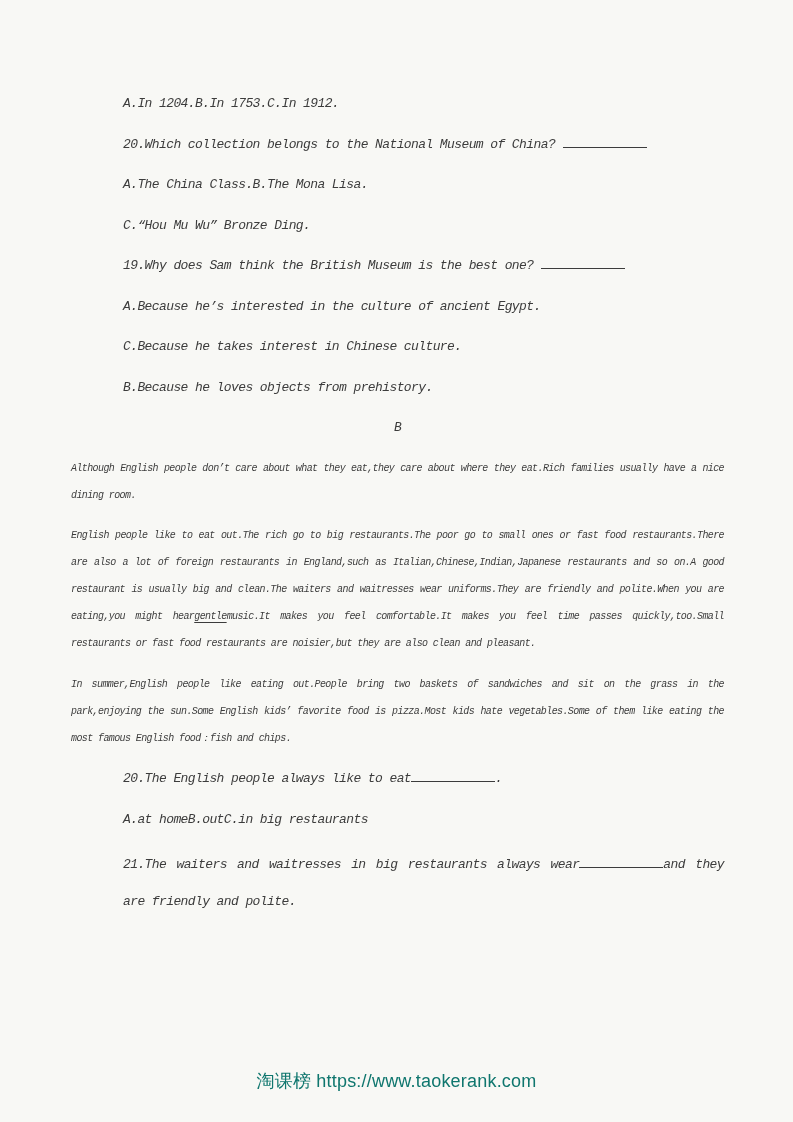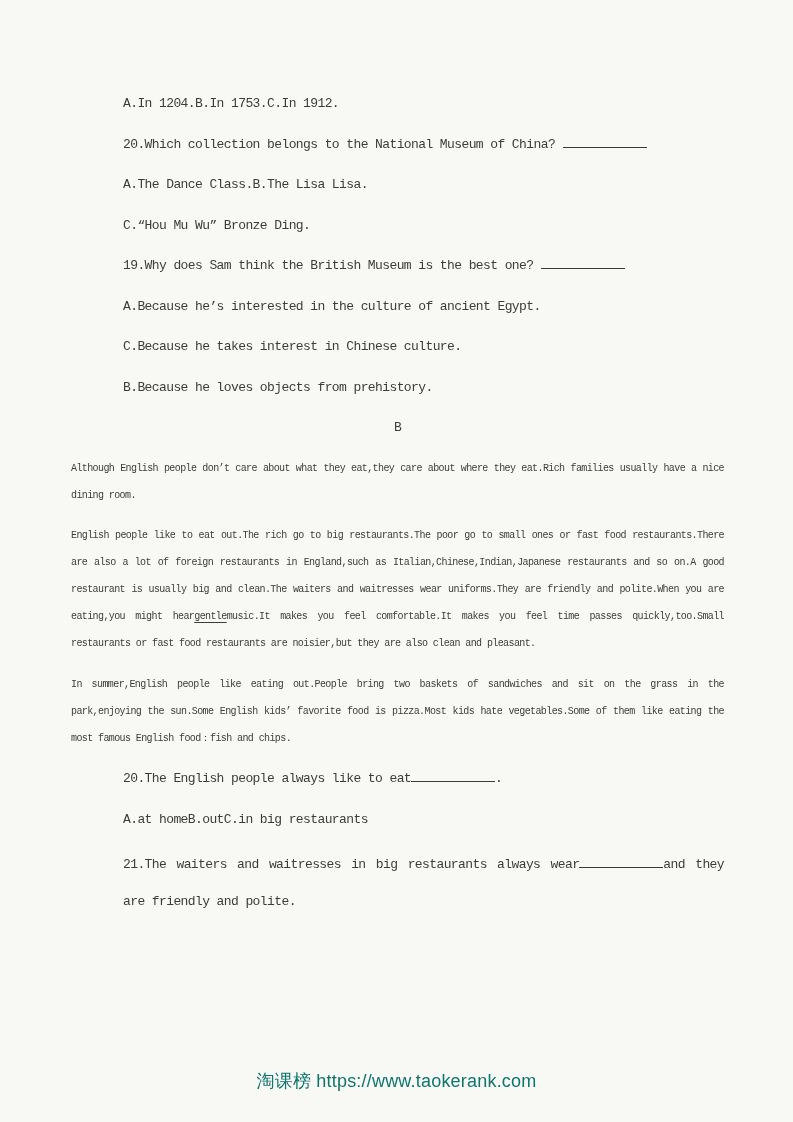--- a/index.html
+++ b/index.html
@@ -8,20 +8,21 @@
     background: #f8f8f5;
     position: relative;
     overflow: hidden;
     font-family: "Liberation Mono", "DejaVu Sans Mono", monospace;
     color: #3c3c3c;
   }
   .page {
     position: absolute; inset: 0;
     padding: 90px 69px 0 71px;
     box-sizing: border-box;
+    font-style: italic;
   }
   .line {
     font-size: 13px;
     letter-spacing: -0.6px;
     line-height: 27px;
     margin: 0 0 13.5px 0;
     white-space: normal;
   }
   .indent { margin-left: 52px; }
   .center { text-align: center; }
@@ -61,21 +62,21 @@
 </style>
 </head>
 <body style="background: rgb(248, 248, 245); color: rgb(60, 60, 60);">
 
 <div class="page">
 
   <p class="line indent"><span>A.In 1204.B.In 1753.C.In 1912.</span></p>
 
   <p class="line indent"><span>20.Which collection belongs to the National Museum of China?</span><span class="blank gap"></span></p>
 
-  <p class="line indent"><span>A.The Dance Class.B.The Lisa Lisa.</span></p>
+  <p class="line indent"><span>A.The China Class.B.The Mona Lisa.</span></p>
 
   <p class="line indent"><span>C.“Hou Mu Wu” Bronze Ding.</span></p>
 
   <p class="line indent"><span>19.Why does Sam think the British Museum is the best one?</span><span class="blank gap"></span></p>
 
   <p class="line indent"><span>A.Because he’s interested in the culture of ancient Egypt.</span></p>
 
   <p class="line indent"><span>C.Because he takes interest in Chinese culture.</span></p>
 
   <p class="line indent"><span>B.Because he loves objects from prehistory.</span></p>

